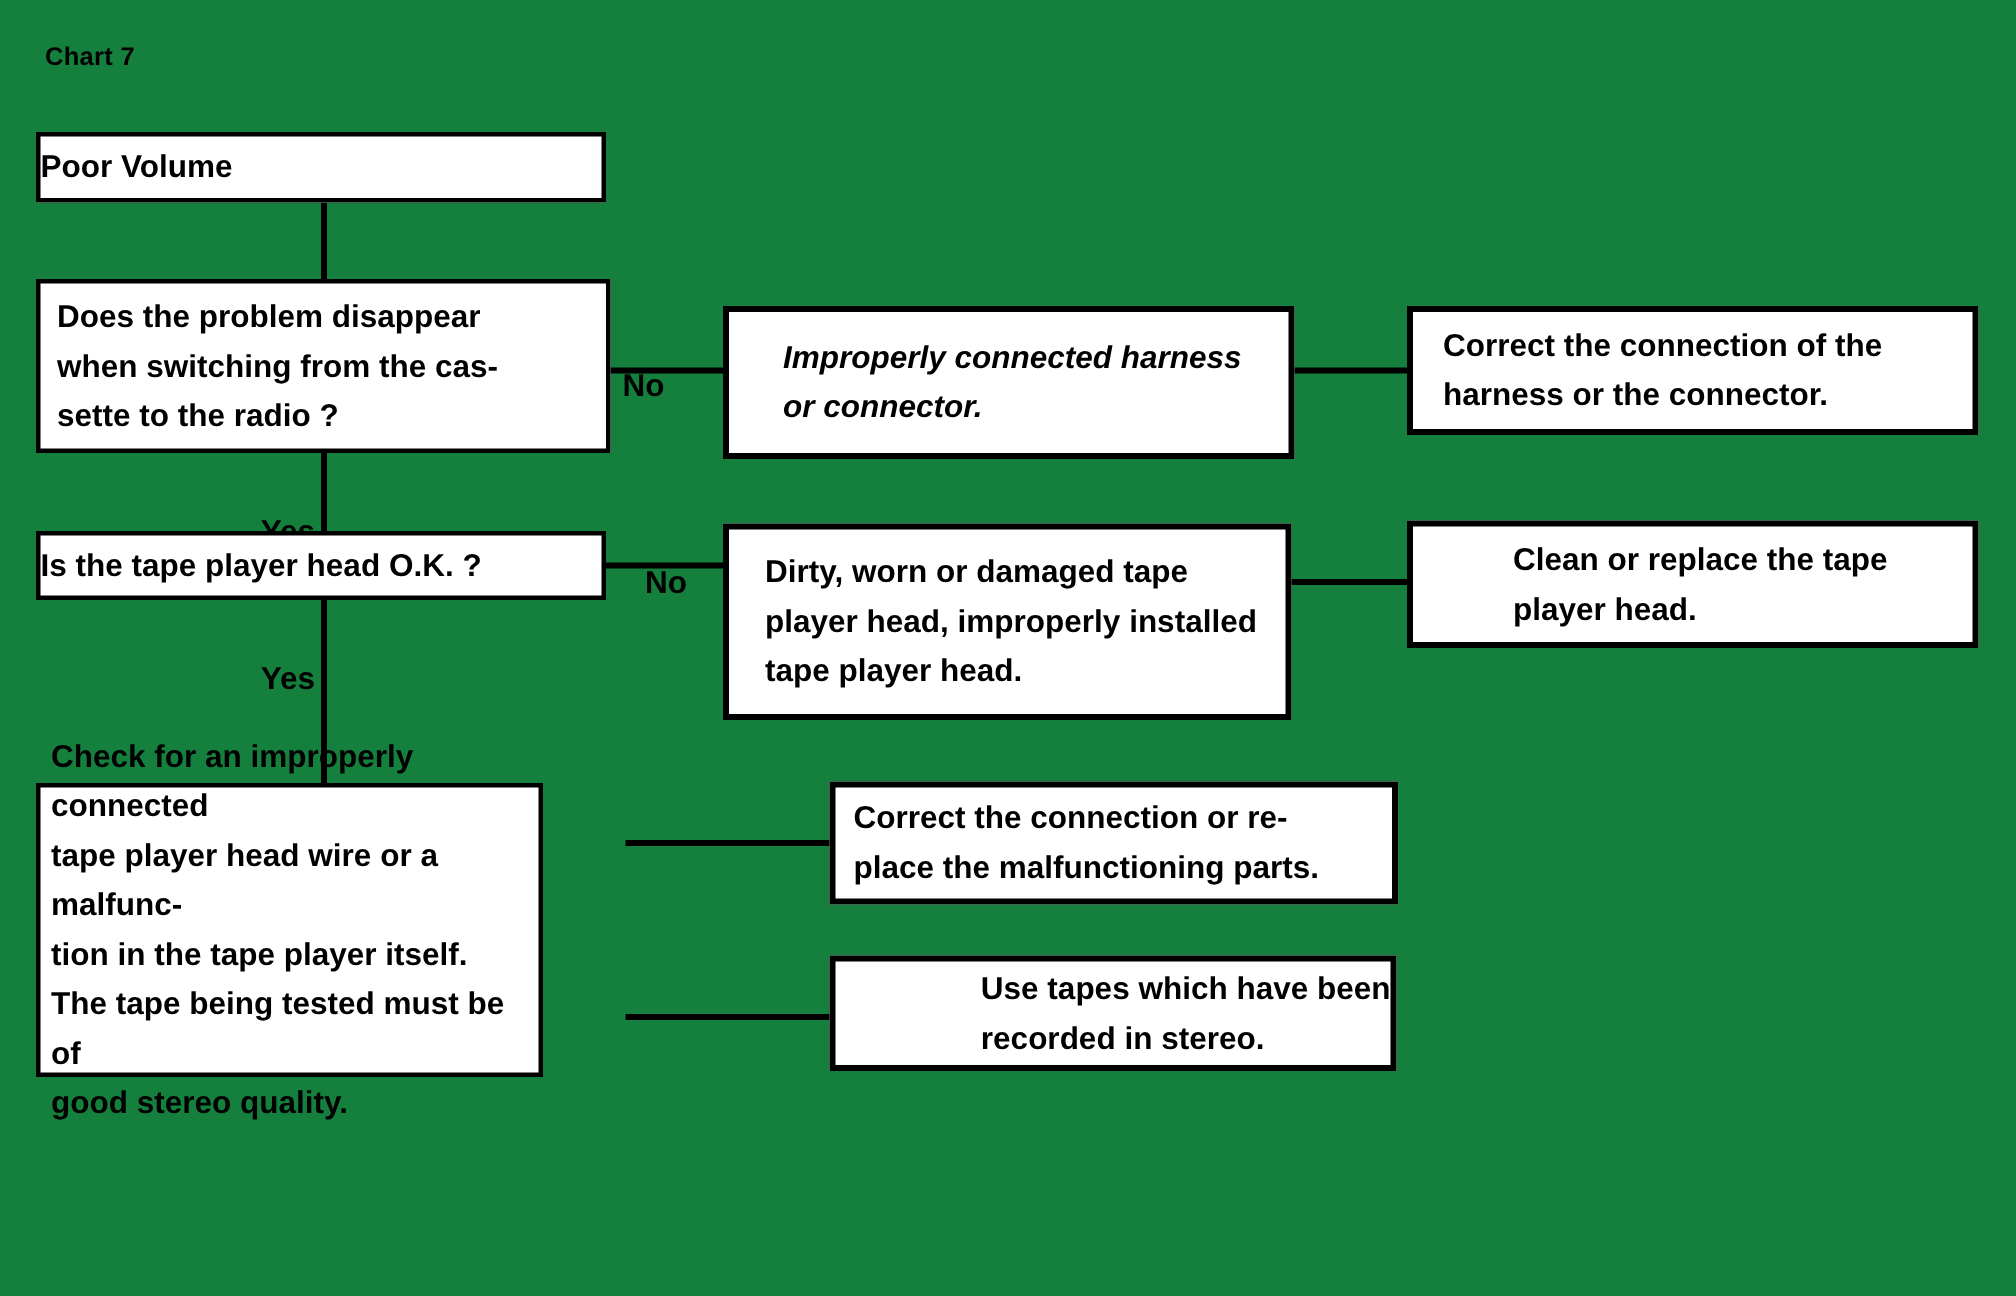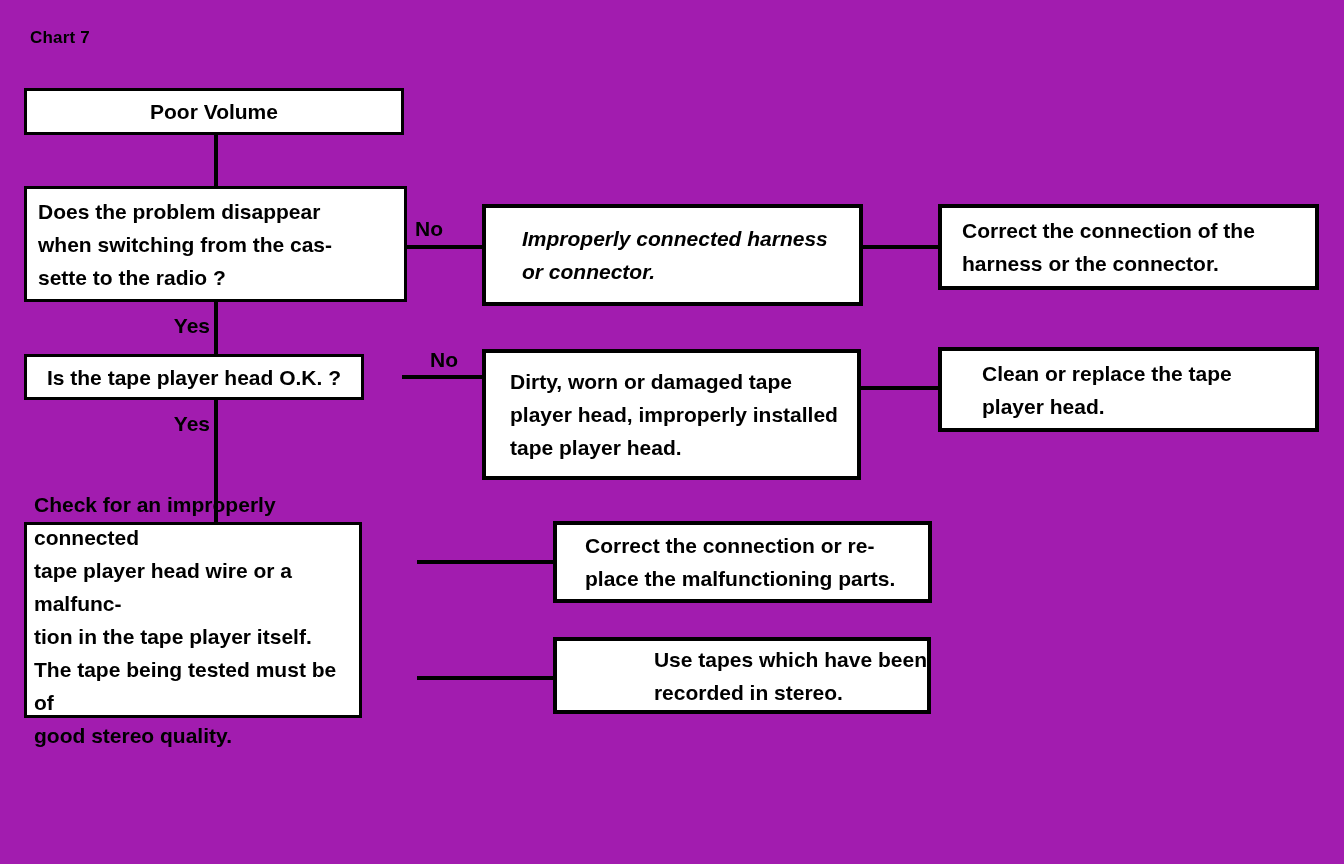--- a/index.html
+++ b/index.html
@@ -4,21 +4,21 @@
 <style>
   html, body {
     margin: 0;
     padding: 0;
     background: #ffffff;
   }
   #page {
     position: relative;
     width: 1344px;
     height: 864px;
-    background: #a21caf;
+    background: #15803d;
     font-family: "Liberation Sans", sans-serif;
     color: #000000;
     overflow: hidden;
   }
   .chart-title {
     position: absolute;
     left: 30px;
     top: 28px;
     font-size: 17px;
     font-weight: bold;
@@ -32,30 +32,31 @@
     background: #ffffff;
     display: flex;
     align-items: center;
     font-size: 21px;
     font-weight: bold;
     line-height: 33px;
     white-space: pre-line;
   }
   .b3 { border-width: 3px; }
   .b4 { border-width: 4px; }
-  .center { justify-content: center; text-align: center; }
+  .center { text-align: center; }
   .line {
     position: absolute;
     background: #000000;
   }
   .edge-label {
     position: absolute;
     font-size: 21px;
     font-weight: bold;
     line-height: 24px;
+    margin-top: 29px;
   }
   .right-align { text-align: right; }
 </style>
 </head>
 <body>
 
 <div id="page">
 
   <div class="chart-title">Chart 7</div>
 
@@ -87,44 +88,44 @@
   <div class="box b4" style="left:482px; top:204px; width:381px; height:102px; padding-left:36px;font-style:italic;">
     <span>Improperly connected harness
 or connector.</span>
   </div>
 
   <div class="box b4" style="left:938px; top:204px; width:381px; height:86px; padding-left:20px;">
     <span>Correct the connection of the
 harness or the connector.</span>
   </div>
 
-  <div class="box b3 center" style="left:24px; top:354px; width:340px; height:46px;">
+  <div class="box b3 center" style="left:24px; top:354px; width:380px; height:46px;">
     <span>Is the tape player head O.K. ?</span>
   </div>
 
   <div class="box b4" style="left:482px; top:349px; width:379px; height:131px; padding-left:24px;">
     <span>Dirty, worn or damaged tape
 player head, improperly installed
 tape player head.</span>
   </div>
 
-  <div class="box b4" style="left:938px; top:347px; width:381px; height:85px; padding-left:40px;">
+  <div class="box b4" style="left:938px; top:347px; width:381px; height:85px; padding-left:10px;justify-content:center;">
     <span>Clean or replace the tape
 player head.</span>
   </div>
 
   <div class="box b3" style="left:24px; top:522px; width:338px; height:196px; padding-left:7px;">
     <span>Check for an improperly connected
 tape player head wire or a malfunc-
 tion in the tape player itself.
 The tape being tested must be of
 good stereo quality.</span>
   </div>
 
-  <div class="box b4" style="left:553px; top:521px; width:379px; height:82px; padding-left:28px;">
+  <div class="box b4" style="left:553px; top:521px; width:379px; height:82px; padding-left:12px;">
     <span>Correct the connection or re-
 place the malfunctioning parts.</span>
   </div>
 
   <div class="box b4" style="left:553px; top:637px; width:378px; height:77px; padding-left:20px;justify-content:flex-end;">
     <span>Use tapes which have been
 recorded in stereo.</span>
   </div>
 
 </div>

